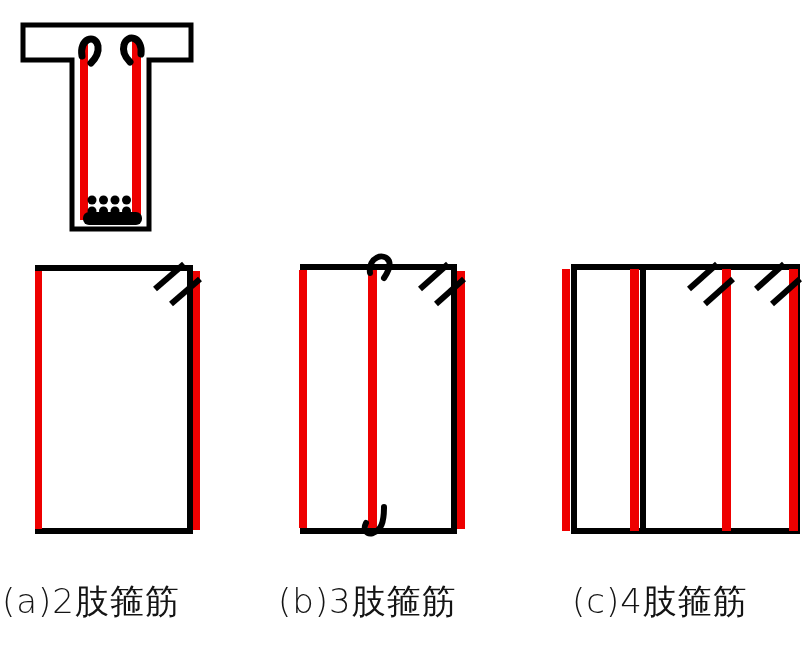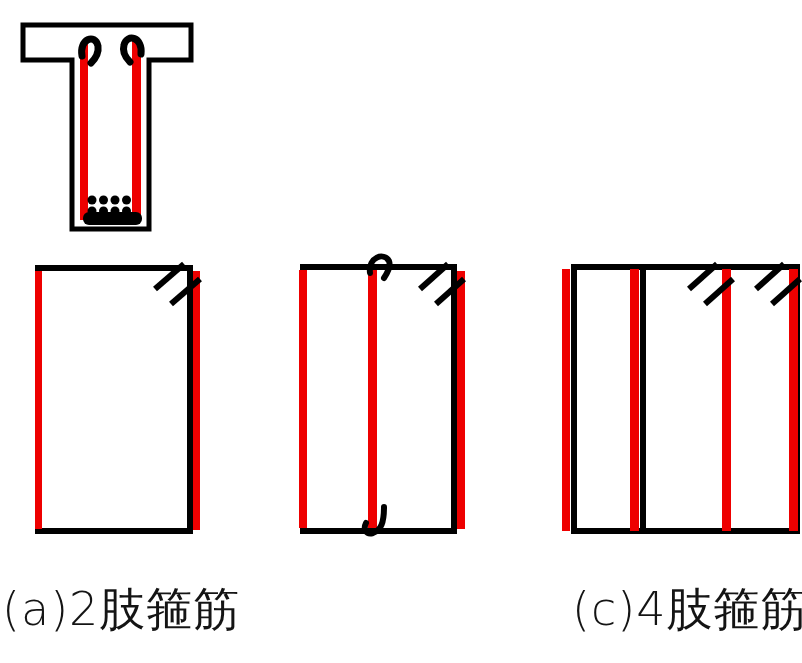--- a/index.html
+++ b/index.html
@@ -20,21 +20,21 @@
   .hook        { fill: none; stroke: var(--line_black, #000); stroke-width: 7;
                  stroke-linecap: round; }
   .hook-thin   { fill: none; stroke: var(--line_black, #000); stroke-width: 6;
                  stroke-linecap: round; }
   .hash        { stroke: var(--line_black, #000); stroke-width: 6; stroke-linecap: butt; }
   .midline     { stroke: var(--line_black, #000); stroke-width: 6; }
 
   .caption {
     position: absolute;
     top: 579px;
-    font-size: 46px;
+    font-size: 34px;
     font-weight: 200;
     letter-spacing: 1px;
     color: var(--text_black, #141414);
     white-space: nowrap;
   }
   #label-a { left: 2px; }
   #label-b { left: 278px; }
   #label-c { left: 572px; }
 </style>
 </head>
@@ -92,15 +92,16 @@
       <rect class="redbar" x="722" y="269" width="9" height="262"></rect>
       <rect class="redbar" x="789" y="269" width="9" height="262"></rect>
       <line class="hash" x1="689" y1="289" x2="717" y2="264"></line>
       <line class="hash" x1="705" y1="304" x2="733" y2="279"></line>
       <line class="hash" x1="756" y1="289" x2="784" y2="264"></line>
       <line class="hash" x1="772" y1="304" x2="800" y2="279"></line>
     </g>
   </svg>
 
   <div id="label-a" class="caption">(a)2肢箍筋</div>
+  <div id="label-b" class="caption">(b)3肢箍筋</div>
   <div id="label-c" class="caption">(c)4肢箍筋</div>
 
 </div>
 
 </body></html>

